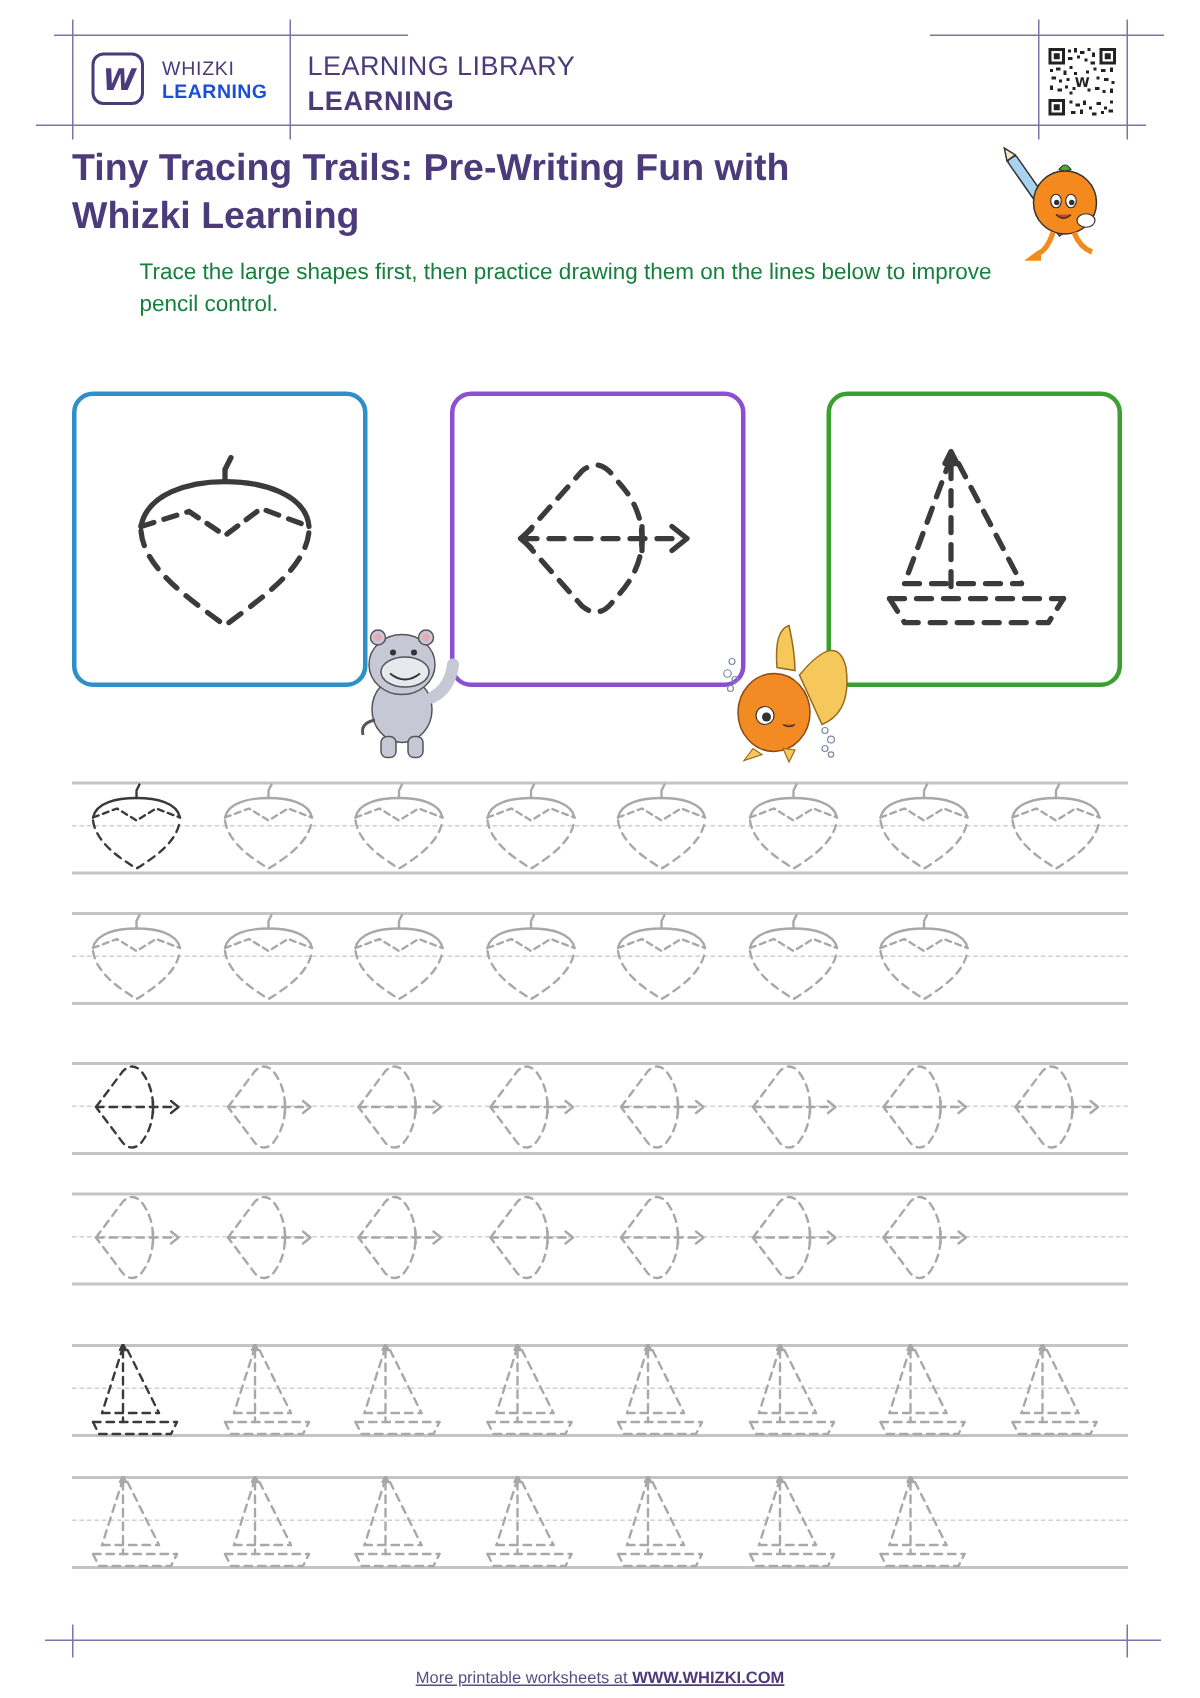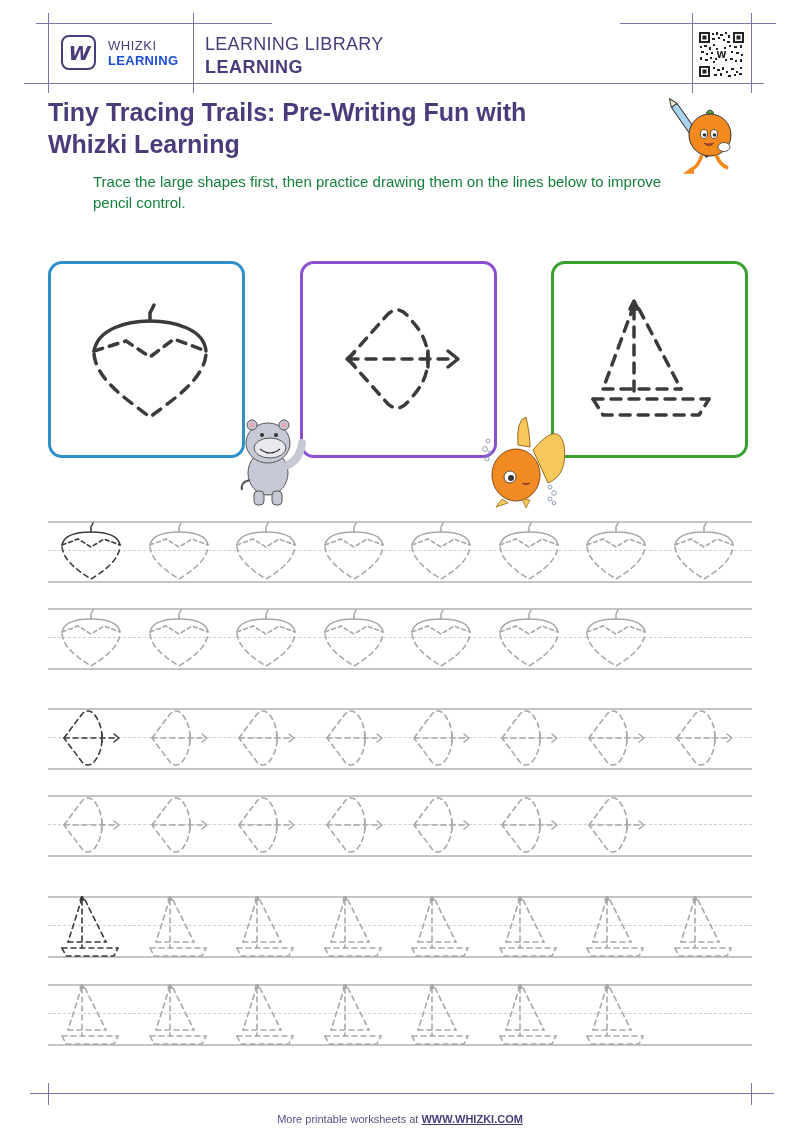--- a/index.html
+++ b/index.html
@@ -13,21 +13,21 @@
   .lib-sub { position: absolute; left: 205px; top: 57px; font-size: 18px; font-weight: bold; color: #4b3b7a; letter-spacing: 0.5px; }
   .qr { position: absolute; left: 698px; top: 31px; width: 47px; height: 47px; }
   .page-title { position: absolute; left: 48px; top: 96px; width: 560px; font-size: 25px; font-weight: bold; line-height: 32px; color: #4b3b7a; }
   .page-desc { position: absolute; left: 48px; top: 171px; width: 580px; font-size: 15px; line-height: 21px; color: #15803d; margin-left: 45px; }
   .mascot { position: absolute; }
   .card { position: absolute; top: 261px; width: 197px; height: 197px; border: 3px solid; border-radius: 14px; box-sizing: border-box; background: #fff; }
   .guide { position: absolute; left: 48px; width: 704px; }
   .guide .solid { position: absolute; left: 0; width: 704px; height: 1.5px; background: #c4c4c4; }
   .guide .dash { position: absolute; left: 0; width: 704px; height: 0; border-top: 1.5px dashed #d0d0d0; }
   .shape { position: absolute; }
-  .footer-text { position: absolute; left: 0; width: 800px; top: 1113px; text-align: center; font-size: 11px; color: #5a4d85; }
+  .footer-text { position: absolute; left: 0; width: 800px; top: 1113px; text-align: center; font-size: 11px; color: #5a4d85; text-decoration: underline; }
   .footer-link { font-weight: bold; color: #4b3b7a; text-decoration: underline; }
 </style>
 </head>
 <body>
 
 <div class="frame-line" style="left:36px;top:23px;width:236px;height:1px;"></div>
 <div class="frame-line" style="left:620px;top:23px;width:156px;height:1px;"></div>
 <div class="frame-line" style="left:24px;top:83px;width:740px;height:1px;"></div>
 <div class="frame-line" style="left:48px;top:13px;width:1px;height:80px;"></div>
 <div class="frame-line" style="left:193px;top:13px;width:1px;height:80px;"></div>

